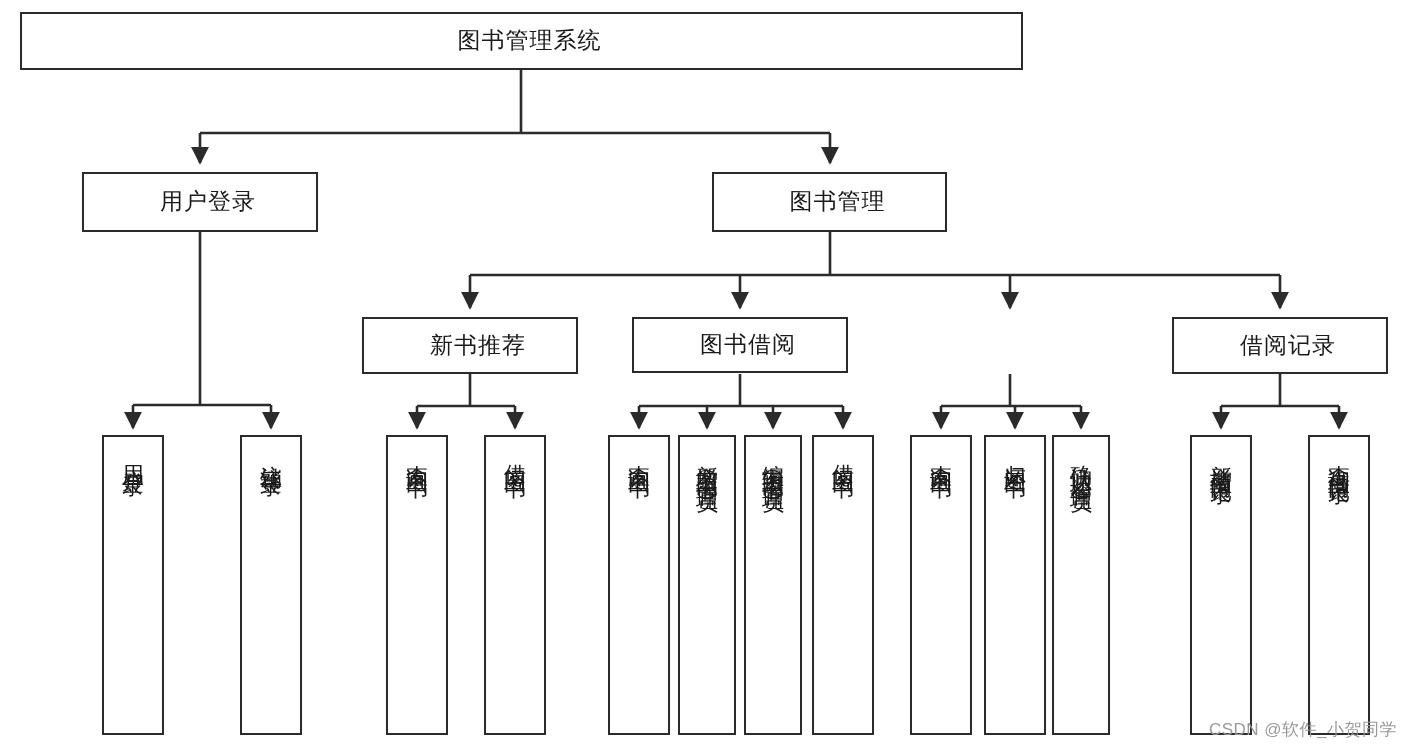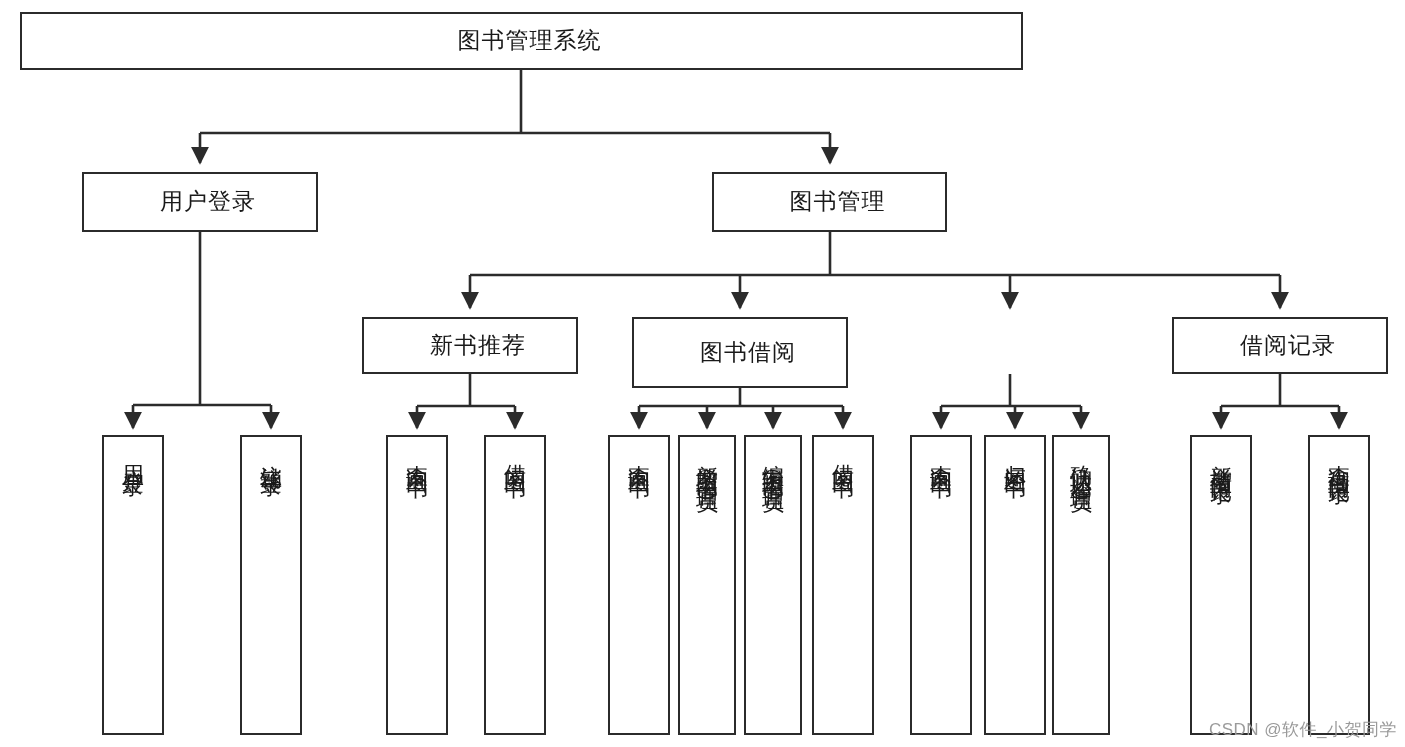--- a/index.html
+++ b/index.html
@@ -130,21 +130,21 @@
   <div class="node horiz" style="left:82px;top:172px;width:236px;height:60px;">
     <span>用户登录</span>
   </div>
   <div class="node horiz" style="left:712px;top:172px;width:235px;height:60px;">
     <span>图书管理</span>
   </div>
 
   <div class="node horiz" style="left:362px;top:317px;width:216px;height:57px;">
     <span>新书推荐</span>
   </div>
-  <div class="node horiz" style="left:632px;top:317px;width:216px;height:71px;">
+  <div class="node horiz" style="left:632px;top:317px;width:216px;height:56px;">
     <span>图书借阅</span>
   </div>
   <div class="node horiz" style="left:1172px;top:317px;width:216px;height:57px;">
     <span>借阅记录</span>
   </div>
 
   <div class="node leaf" style="left:102px;top:435px;width:62px;height:300px;">
     <span class="vtext">用户登录</span>
   </div>
   <div class="node leaf" style="left:240px;top:435px;width:62px;height:300px;">

